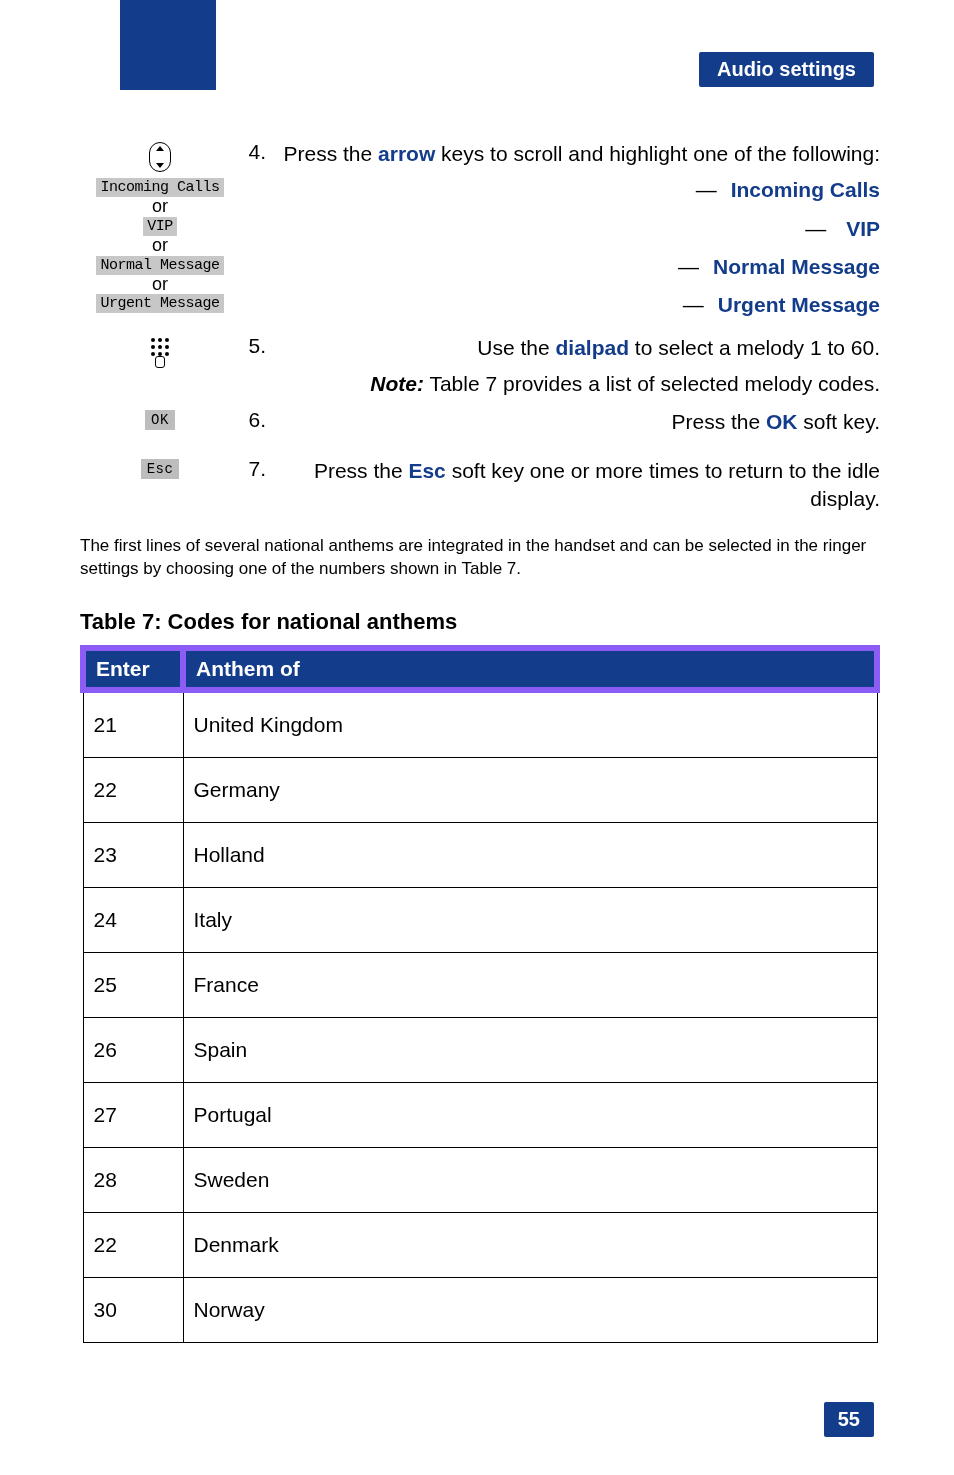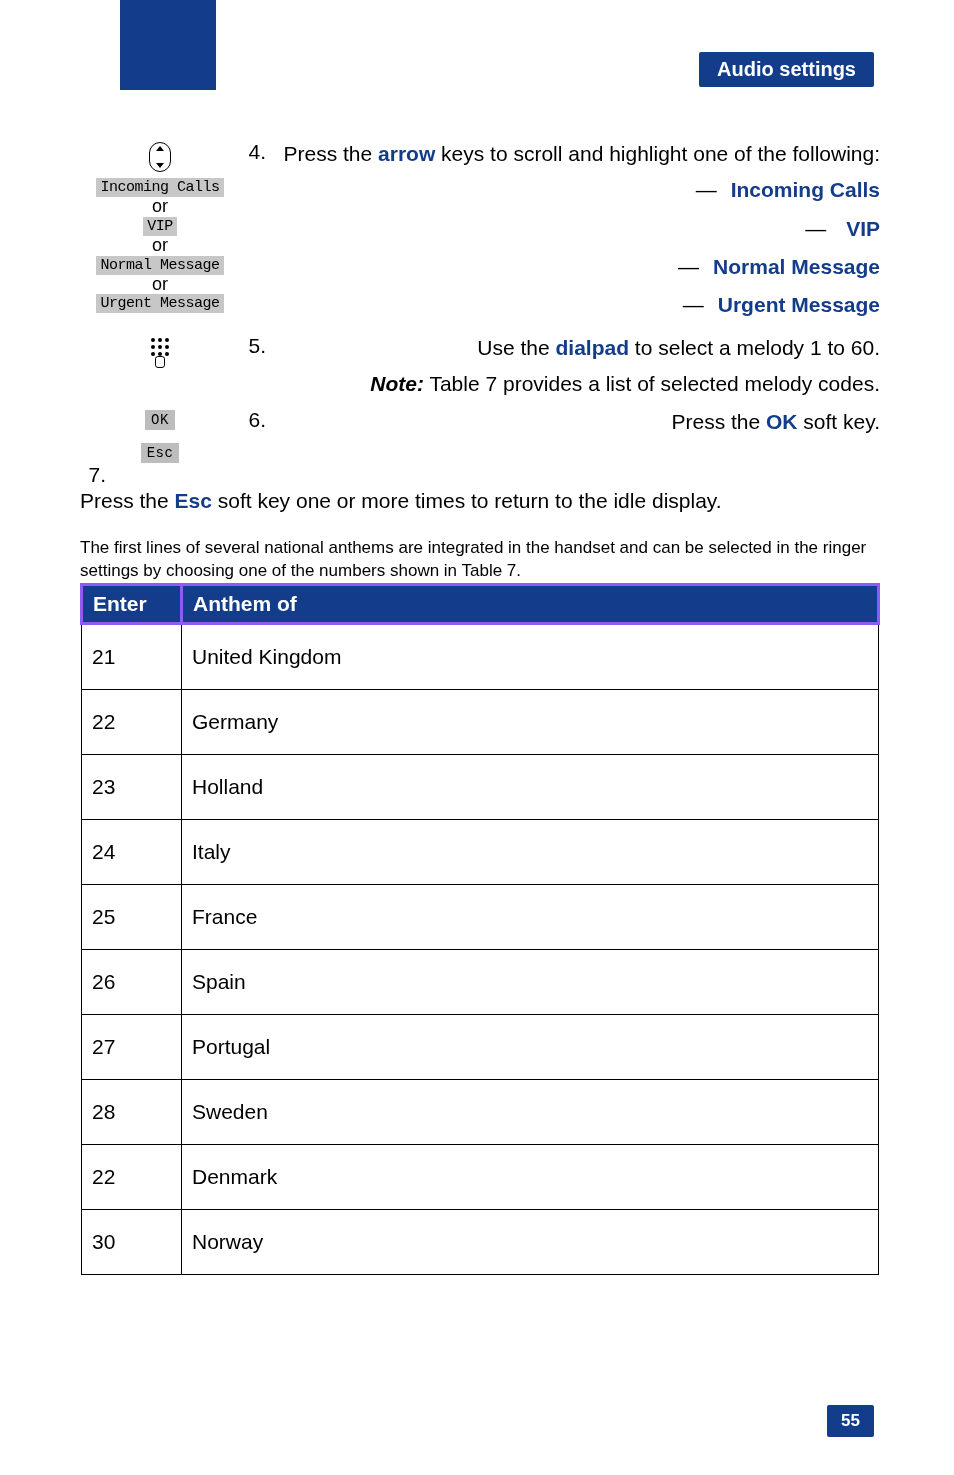--- a/index.html
+++ b/index.html
@@ -118,38 +118,38 @@
     width: 100%;
     border-collapse: collapse;
     font-size: 21px;
   }
   table.codes th {
     background: #133c8a;
     color: #fff;
     text-align: left;
     font-weight: bold;
     padding: 6px 10px;
-    border: 3px solid #8b5cf6;
+    border: 6px solid #8b5cf6;
   }
   table.codes td {
     border: 1px solid #000;
     padding: 20px 10px;
   }
   table.codes th:first-child,
   table.codes td:first-child {
     width: 100px;
   }
   .page-num {
     position: absolute;
     bottom: 38px;
     right: 80px;
     background: #133c8a;
     color: #fff;
     font-weight: bold;
-    font-size: 17px;
+    font-size: 20px;
     padding: 6px 14px;
     border-radius: 2px;
   }
   
   .arrow-icon {
     width: 22px; height: 30px;
     border: 1.5px solid #000;
     border-radius: 11px;
     position: relative;
     margin-bottom: 6px;
@@ -244,32 +244,33 @@
   <div class="step-row" style="margin-top:10px;">
     <div class="icon-col">
       <span class="softkey">OK</span>
     </div>
     <div class="num-col">6.</div>
     <div class="text-col">
       <span>Press the </span><span class="bold-blue">OK</span><span> soft key.</span>
     </div>
   </div>
 
-  <div class="step-row" style="margin-top:4px;flex-direction:column;">
+  <div class="step-row" style="margin-top:20px;">
     <div class="icon-col">
       <span class="softkey">Esc</span>
     </div>
     <div class="num-col">7.</div>
     <div class="text-col">
       <span>Press the </span><span class="bold-blue">Esc</span><span> soft key one or more times to return to the idle display.</span>
     </div>
   </div>
 
   <p class="para">The first lines of several national anthems are integrated in the handset and can be selected in the ringer settings by choosing one of the numbers shown in Table 7.</p>
 
+  <div class="table-caption">Table 7: Codes for national anthems</div>
 
   <table class="codes">
     <thead>
       <tr>
         <th>Enter</th>
         <th>Anthem of</th>
       </tr>
     </thead>
     <tbody id="table-body">
         <tr>

